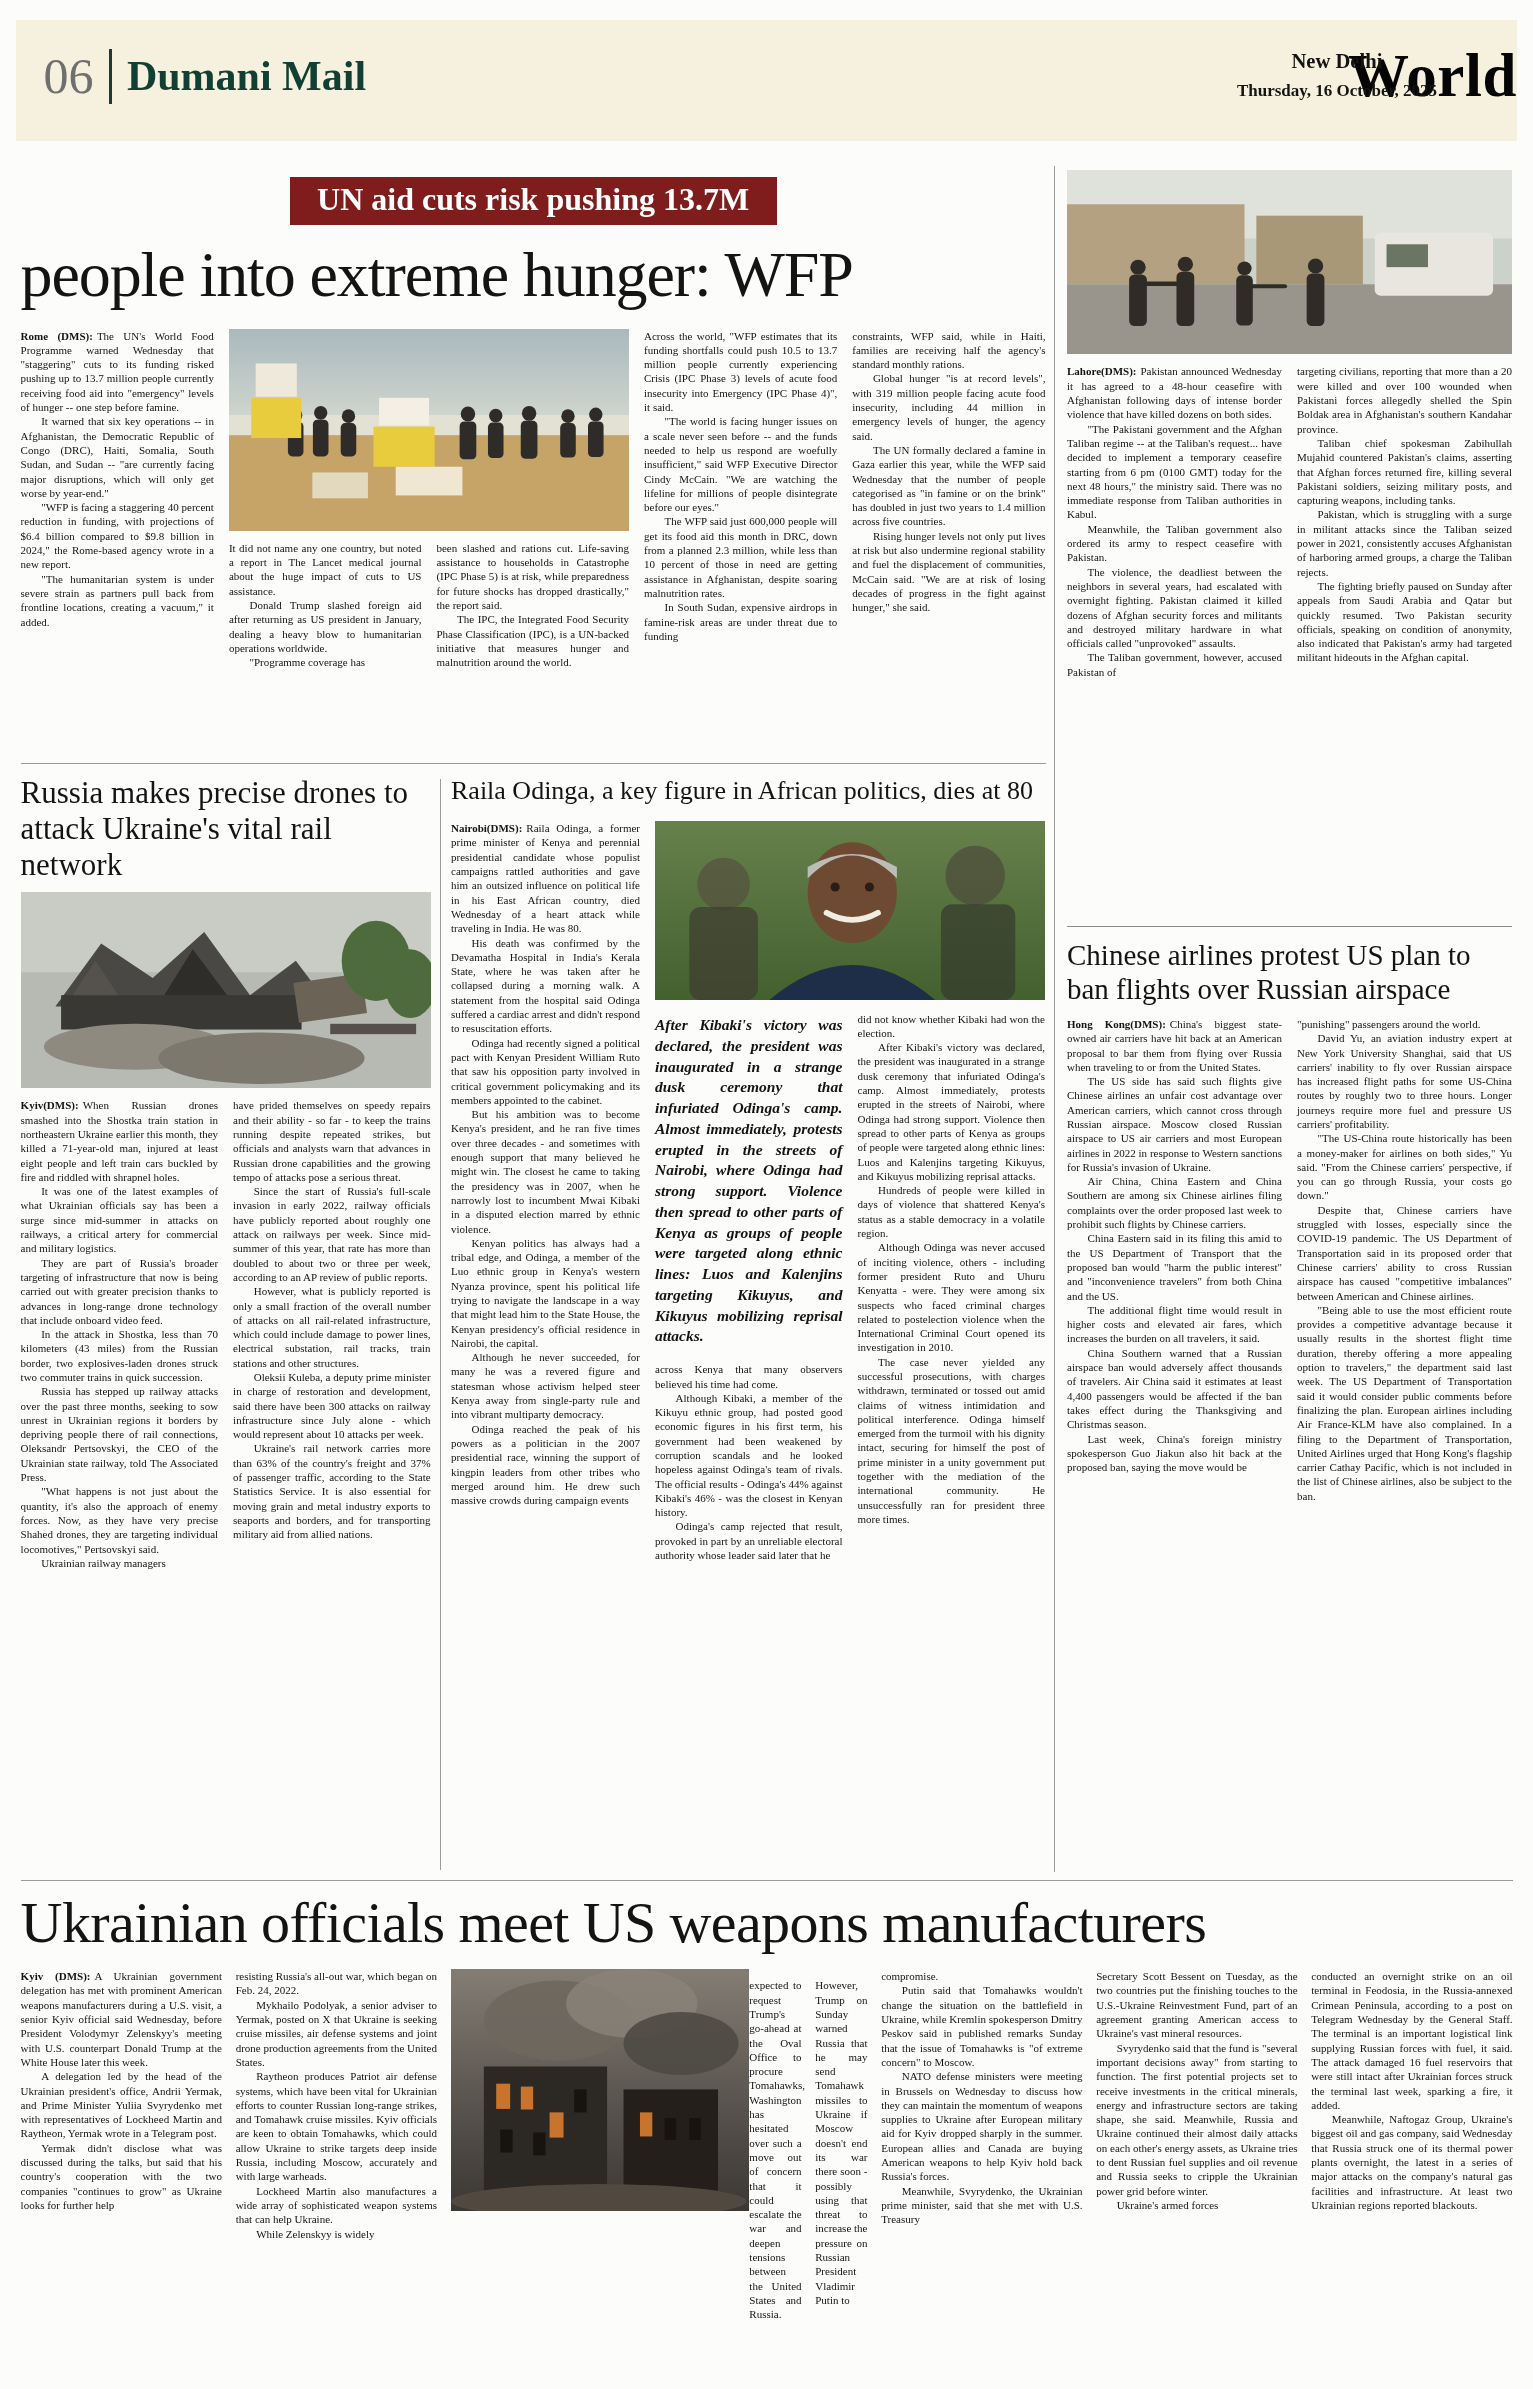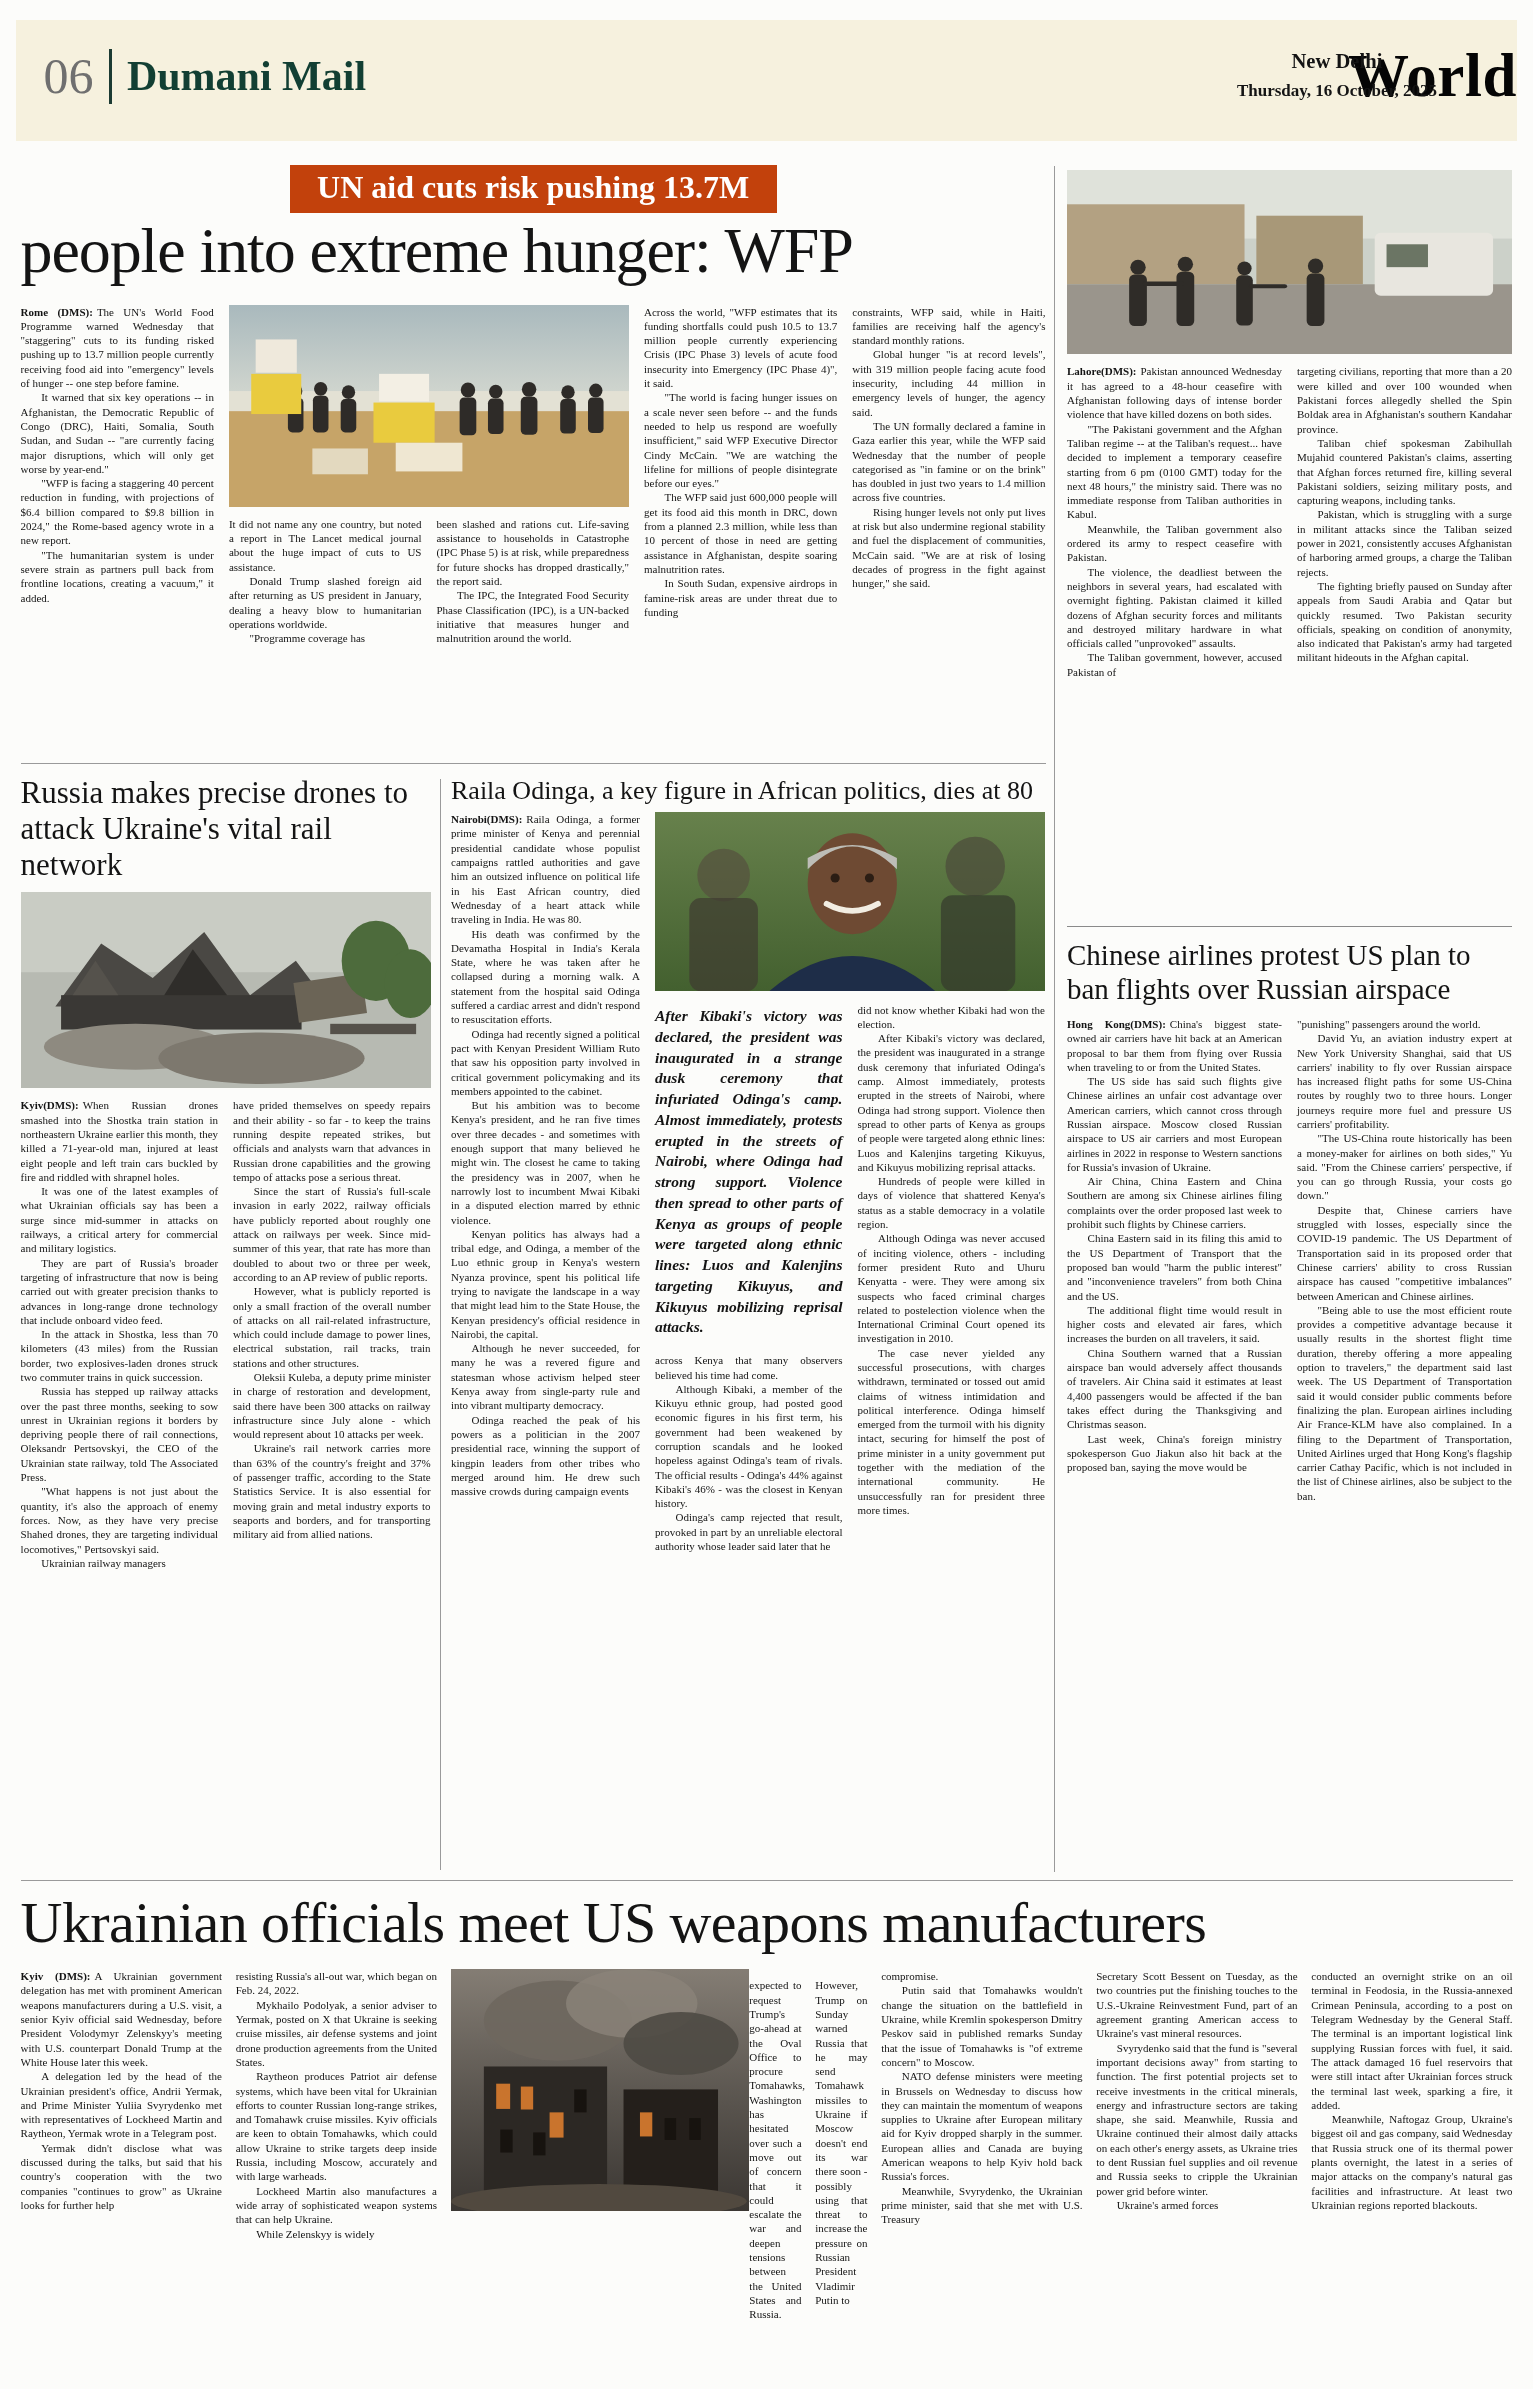--- a/index.html
+++ b/index.html
@@ -21,21 +21,21 @@
   
   .para{margin:0;text-indent:20.6px;font-size:11px;line-height:14.3px;text-align:justify;hyphens:auto;}
   .firstp{text-indent:0;}
   .cont > div > .para:first-child, .cont > .para:first-child{text-indent:0;}
   .dl{font-weight:700;margin-right:4px;}
   .col{min-width:0;}
   .photo{width:100%;display:block;}
   .photo svg{width:100%;height:100%;display:block;}
   
   .lead-sec{position:absolute;left:20.6px;top:161px;width:1025px;}
-  .kicker{margin:4px auto;width:fit-content;background:#c2410c;color:#fff;font-size:32px;font-weight:700;padding:4.6px 27.5px 8px;line-height:1.1;}
+  .kicker{margin:16px auto;width:fit-content;background:#7f1d1d;color:#fff;font-size:32px;font-weight:700;padding:4.6px 27.5px 8px;line-height:1.1;}
   .lead-headline{font-size:64px;font-weight:400;line-height:1.05;letter-spacing:-1.1px;margin-top:4px;white-space:nowrap;}
   .lead-cols{display:flex;gap:15px;margin-top:20.6px;height:442px;overflow:hidden;}
   .lead-cols .single{flex:1;}
   .lead-mid{flex:2.07;display:flex;flex-direction:column;}
   .lead-photo{height:202px;}
   .lead-mid-cols{display:flex;gap:15px;margin-top:10.3px;flex:1;min-height:0;}
   .lead-mid-cols .col{flex:1;}
   
   .sidebar{position:absolute;left:1067px;top:161px;width:445px;}
   .side-headline{font-size:31px;font-weight:400;line-height:1.17;}
@@ -47,21 +47,21 @@
   .airlines-headline{font-size:29px;font-weight:400;line-height:1.18;margin-top:11.4px;}
   .airlines-cols{height:770px;}
   
   .russia-sec{position:absolute;left:20.6px;top:775px;width:410px;}
   .russia-headline{font-size:31px;font-weight:400;line-height:1.16;}
   .russia-photo{height:196px;margin-top:9.2px;}
   .russia-cols{height:797px;}
   
   .odinga-sec{position:absolute;left:451px;top:775px;width:594px;}
   .odinga-headline{font-size:26px;font-weight:400;line-height:1.2;}
-  .odinga-content{display:flex;gap:15px;margin-top:6px;height:1049px;overflow:hidden;}
+  .odinga-content{display:flex;gap:15px;margin-top:15px;height:1049px;overflow:hidden;}
   .odinga-colA{width:189px;flex:none;}
   .odinga-wrap{flex:1;display:flex;flex-direction:column;min-width:0;}
   .odinga-photo{height:179px;}
   .odinga-sub{display:flex;gap:15px;margin-top:11.4px;flex:1;min-height:0;}
   .odinga-sub .col{flex:1;}
   .pullquote{font-size:15.5px;font-weight:700;font-style:italic;line-height:1.34;text-align:justify;margin:3.4px 0 15px;}
   
   .ukraine-sec{position:absolute;left:20.6px;top:1893px;width:1492px;}
   .ukraine-headline{font-size:58px;font-weight:400;line-height:1.02;letter-spacing:-0.6px;white-space:nowrap;}
   .ukraine-cols{display:flex;gap:13.7px;margin-top:17px;height:372px;overflow:hidden;}

